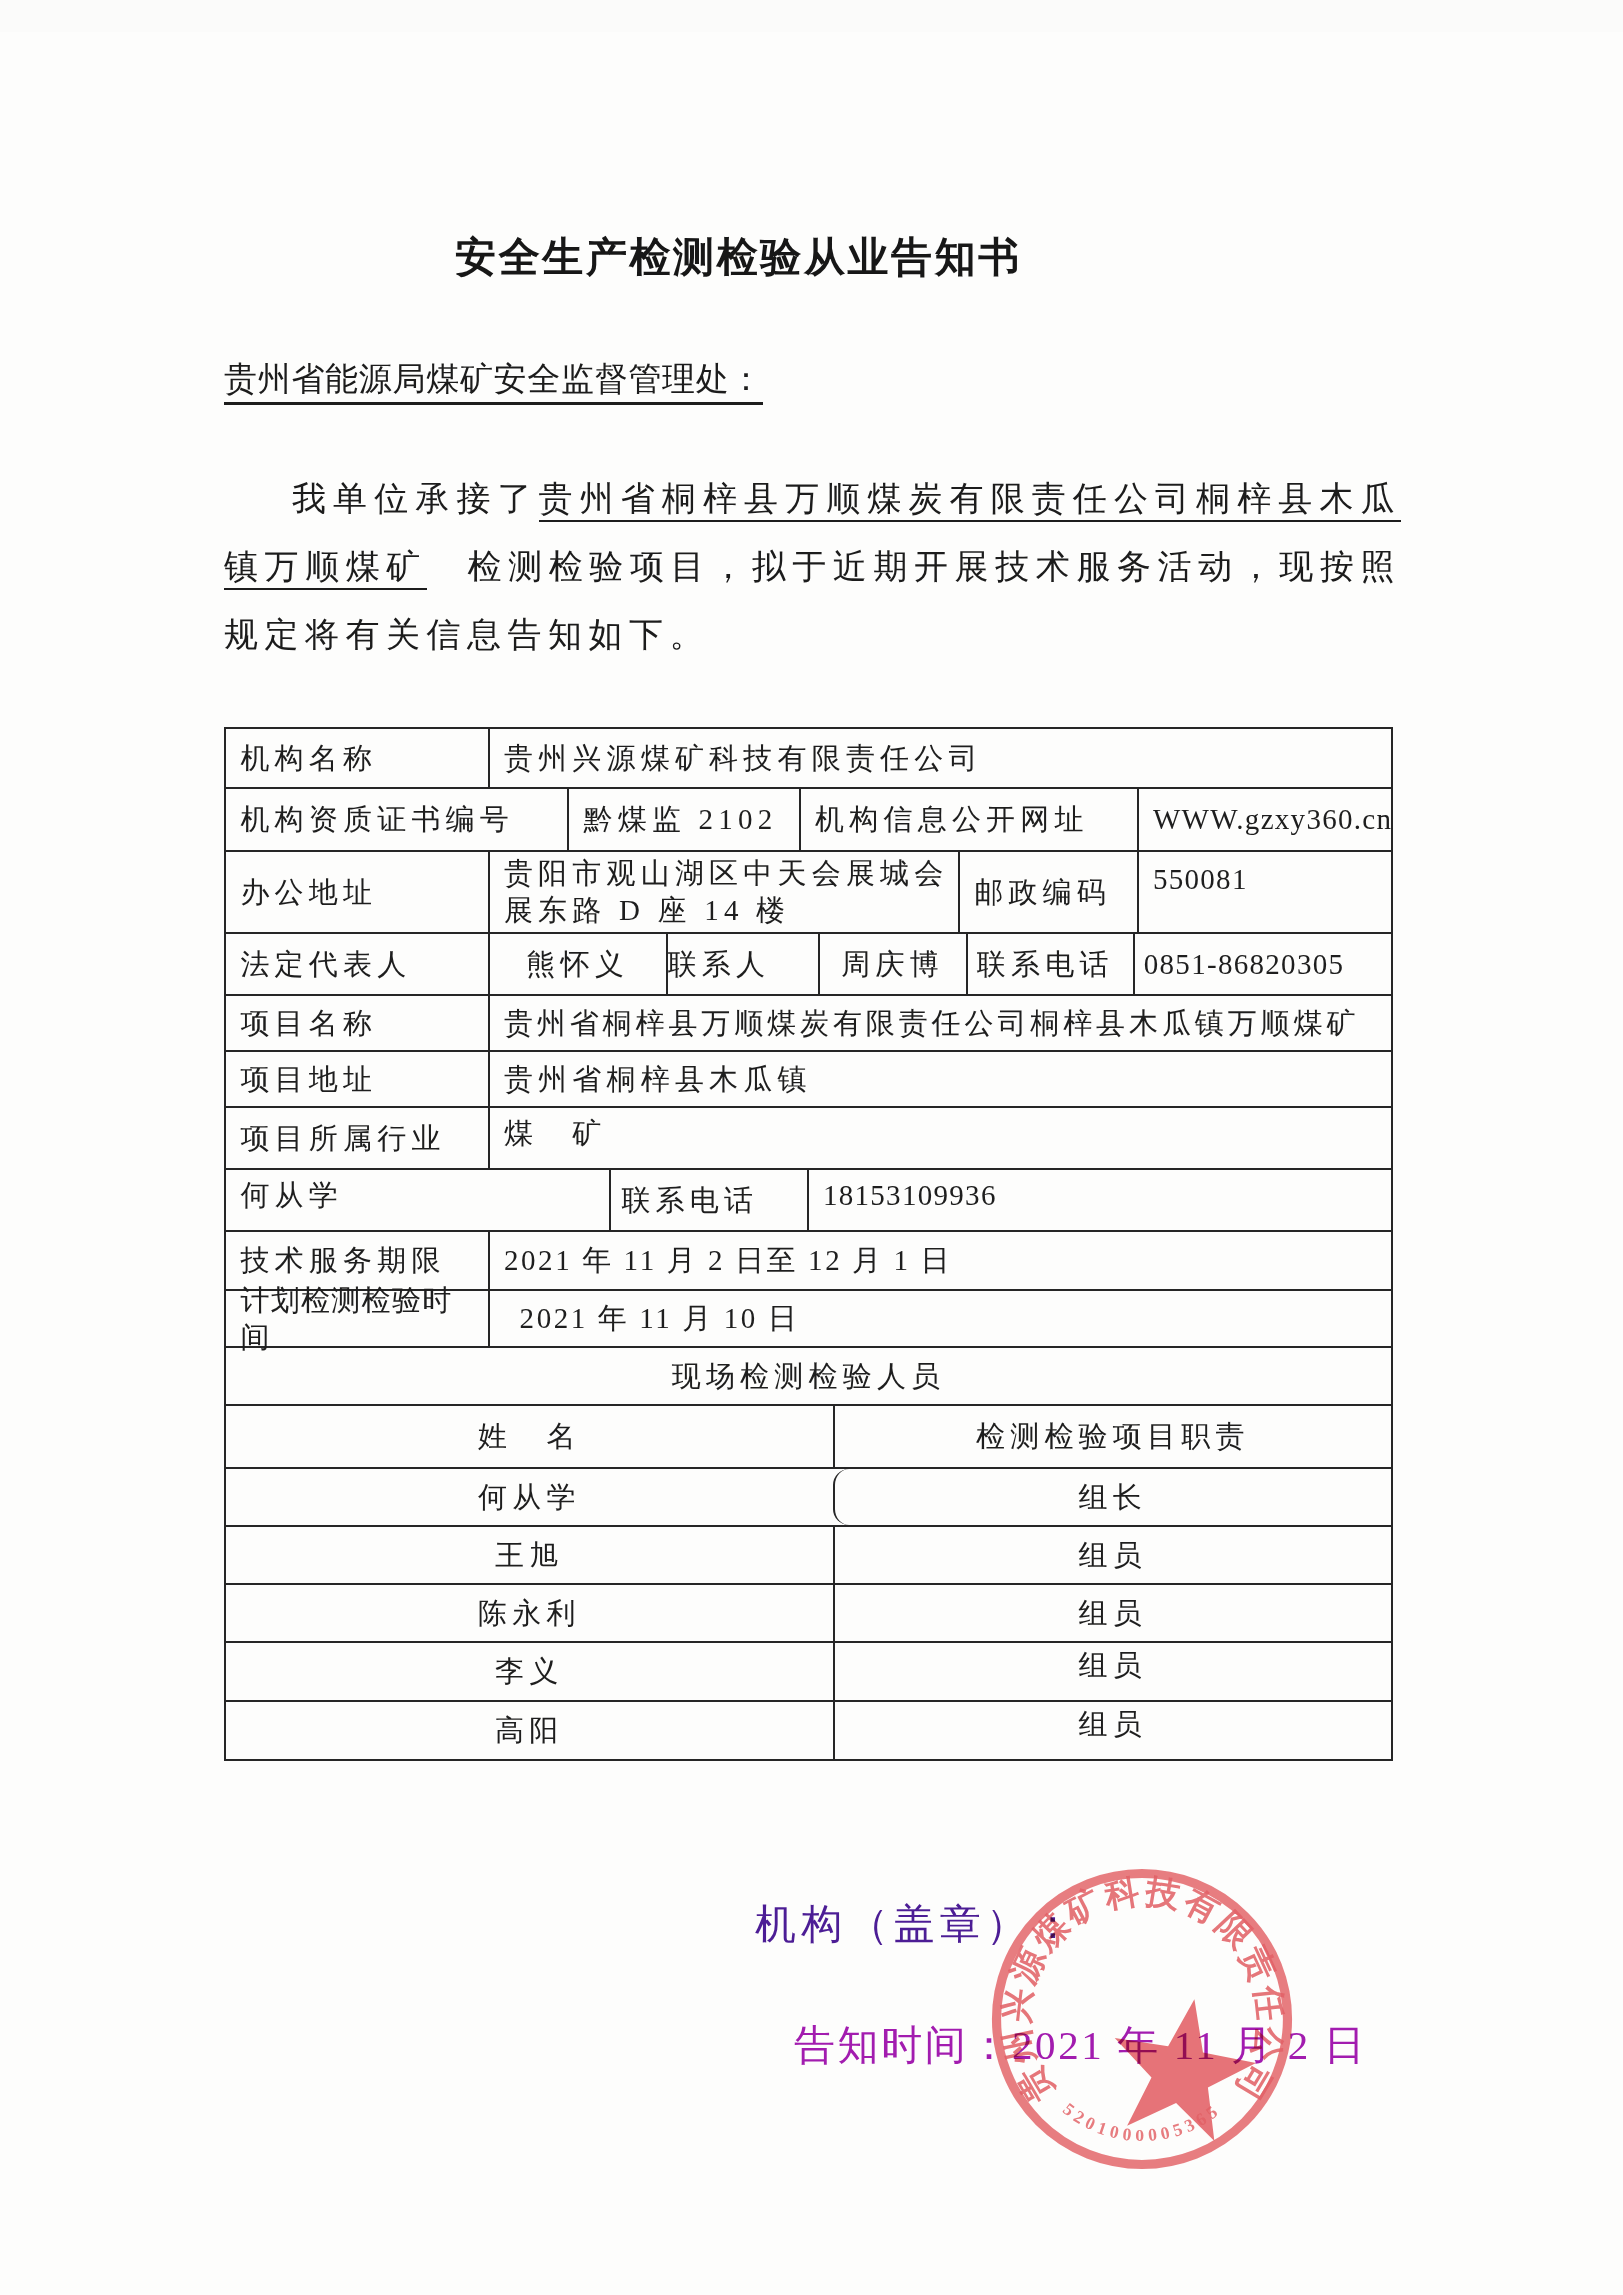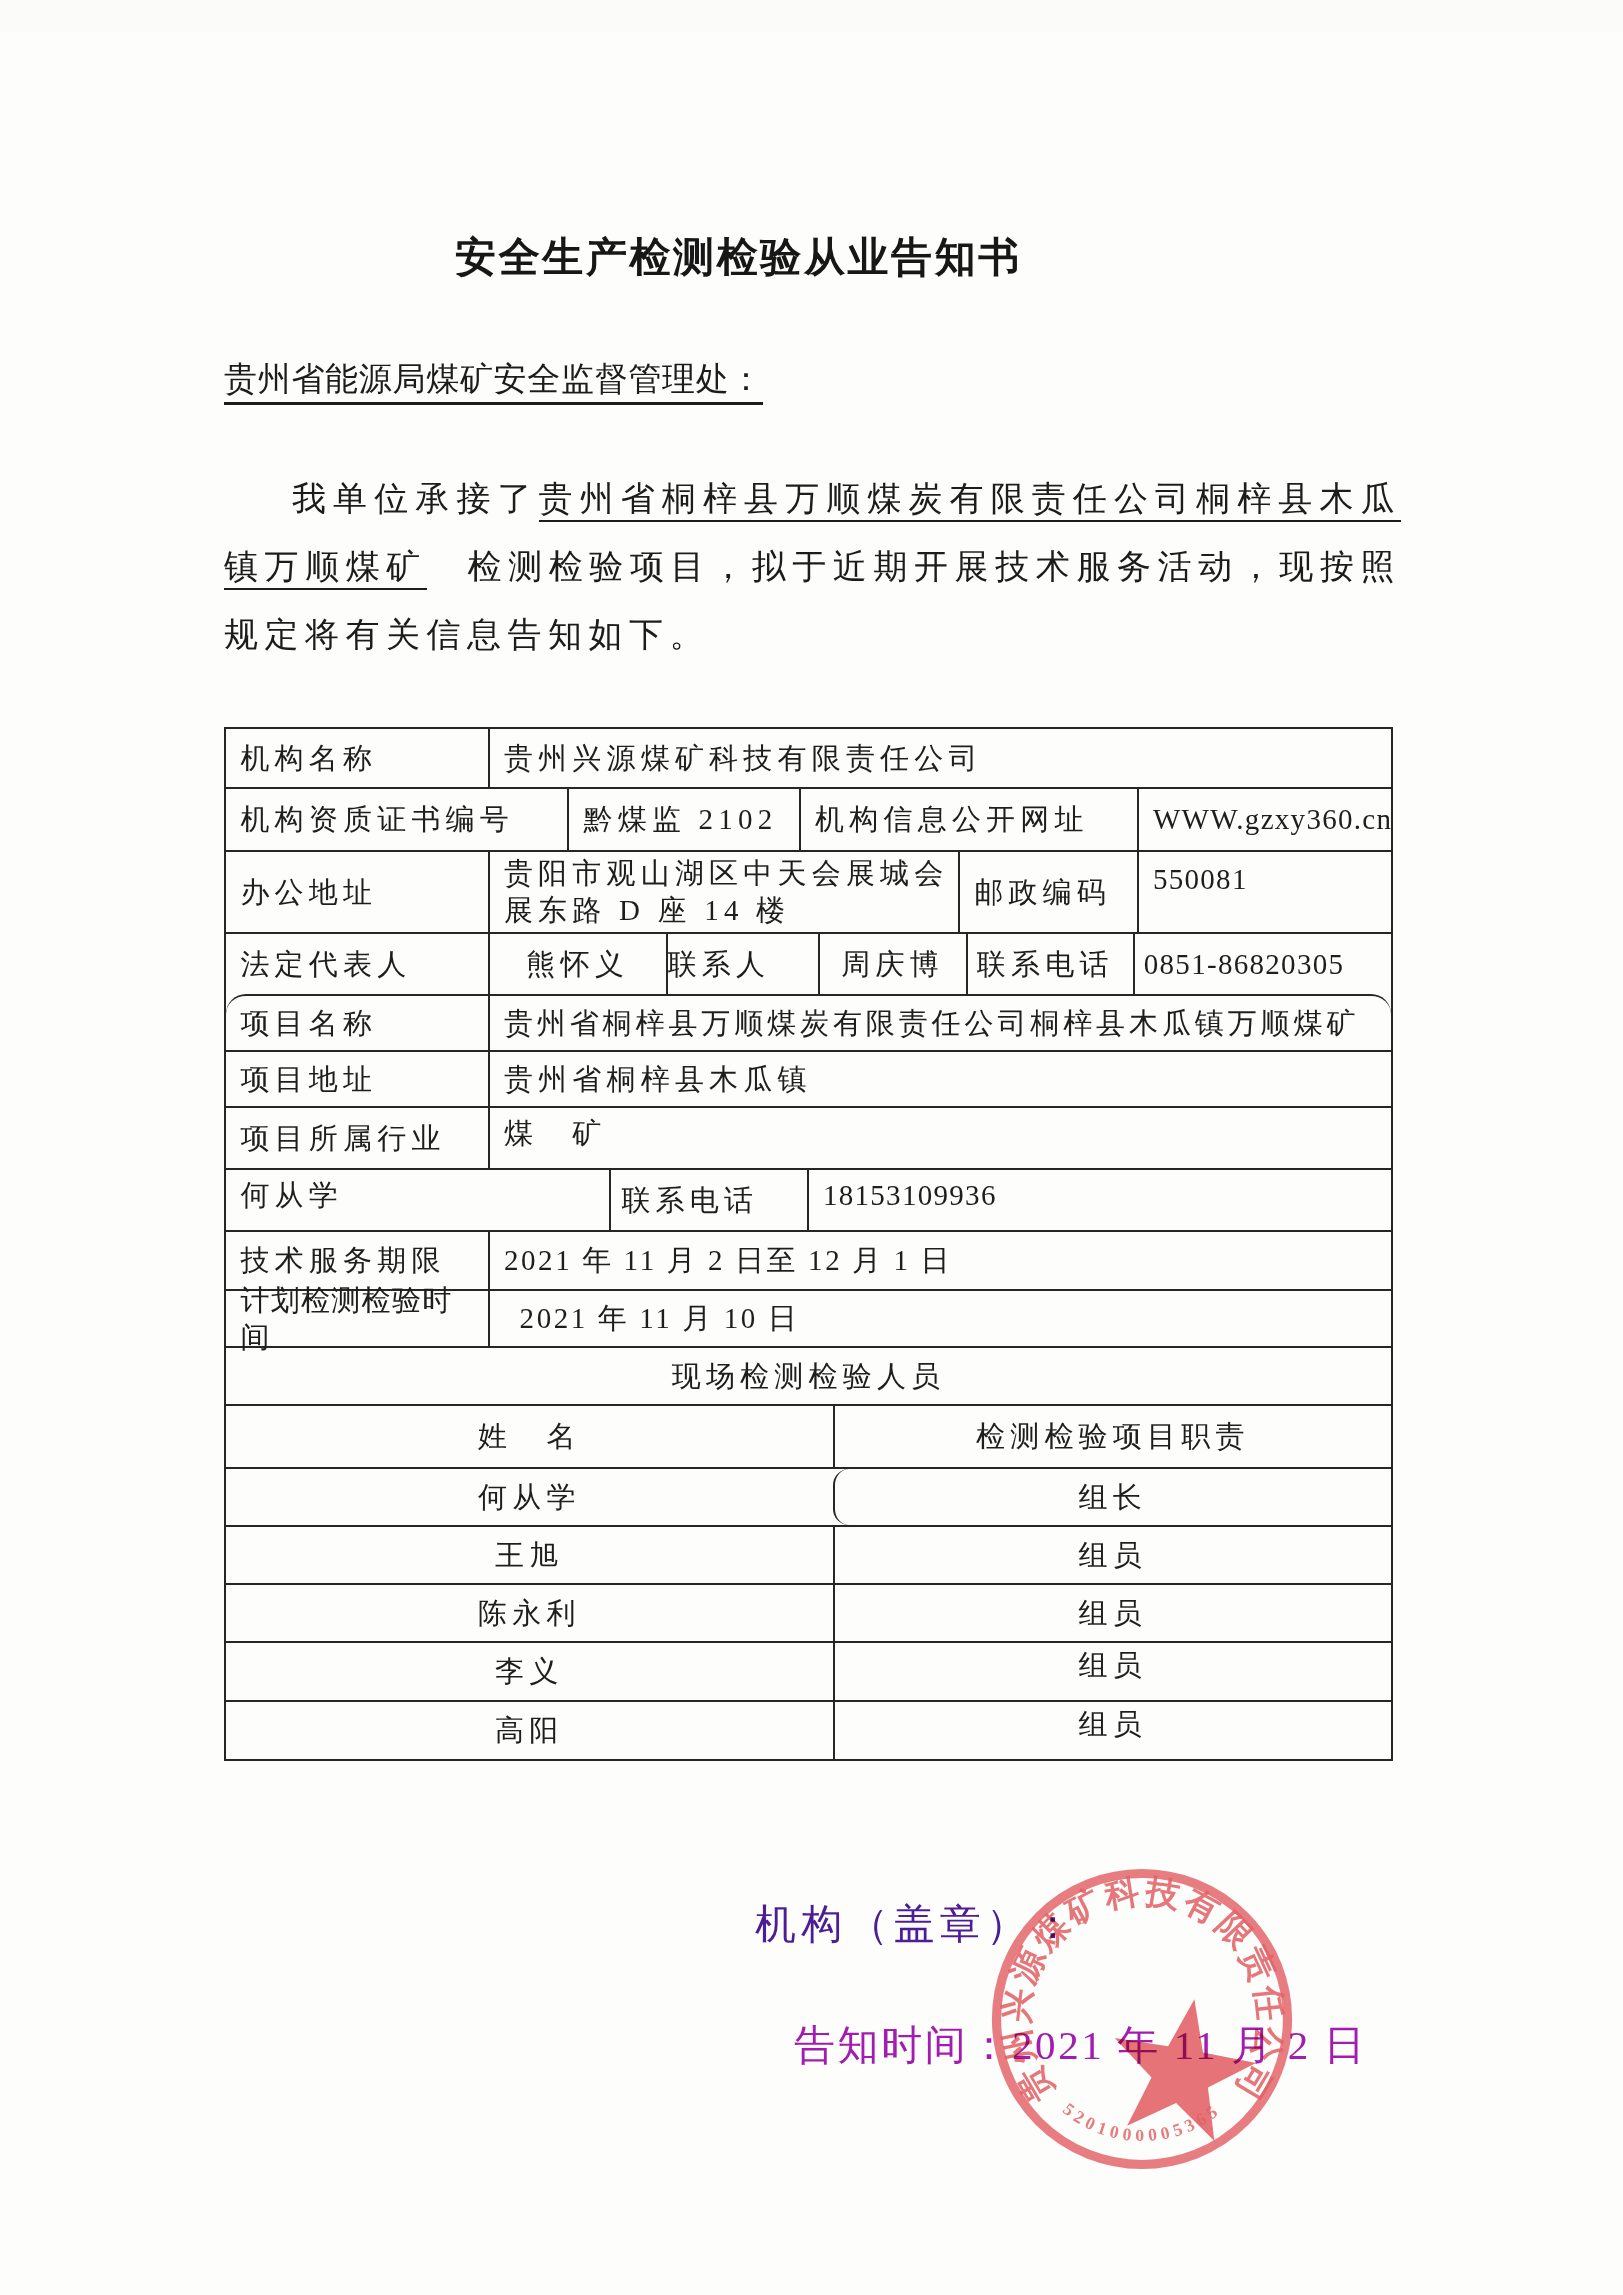--- a/index.html
+++ b/index.html
@@ -94,21 +94,21 @@
 
     <div class="tr" style="height:62px;">
       <div class="td" style="width:22.45%;">法定代表人</div>
       <div class="td c" style="width:15.29%;">熊怀义</div>
       <div class="td" style="width:13.04%;padding-left:0;">联系人</div>
       <div class="td c" style="width:12.71%;">周庆博</div>
       <div class="td" style="width:14.33%;padding-left:9.2px;">联系电话</div>
       <div class="td num" style="width:22.17%;padding-left:9.2px;">0851-86820305</div>
     </div>
 
-    <div class="tr" style="height:56px;border-radius:20px;">
+    <div class="tr" style="height:56px;">
       <div class="td" style="width:22.45%;">项目名称</div>
       <div class="td" style="width:77.55%;letter-spacing:3.9px;">贵州省桐梓县万顺煤炭有限责任公司桐梓县木瓜镇万顺煤矿</div>
     </div>
 
     <div class="tr" style="height:56px;">
       <div class="td" style="width:22.45%;">项目地址</div>
       <div class="td" style="width:77.55%;">贵州省桐梓县木瓜镇</div>
     </div>
 
     <div class="tr" style="height:62px;">

